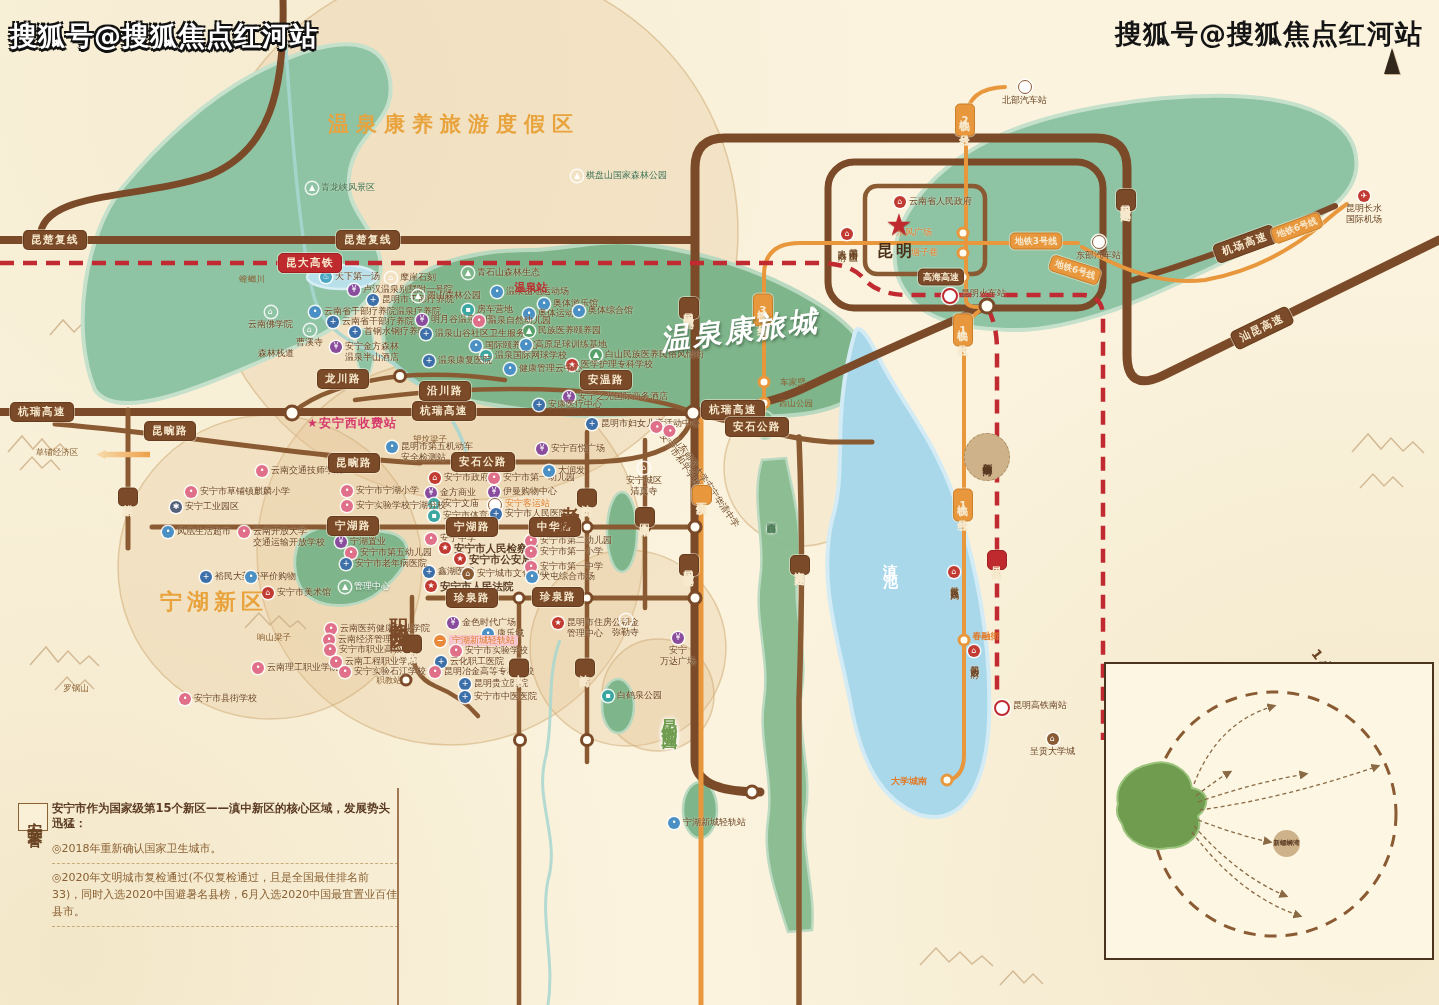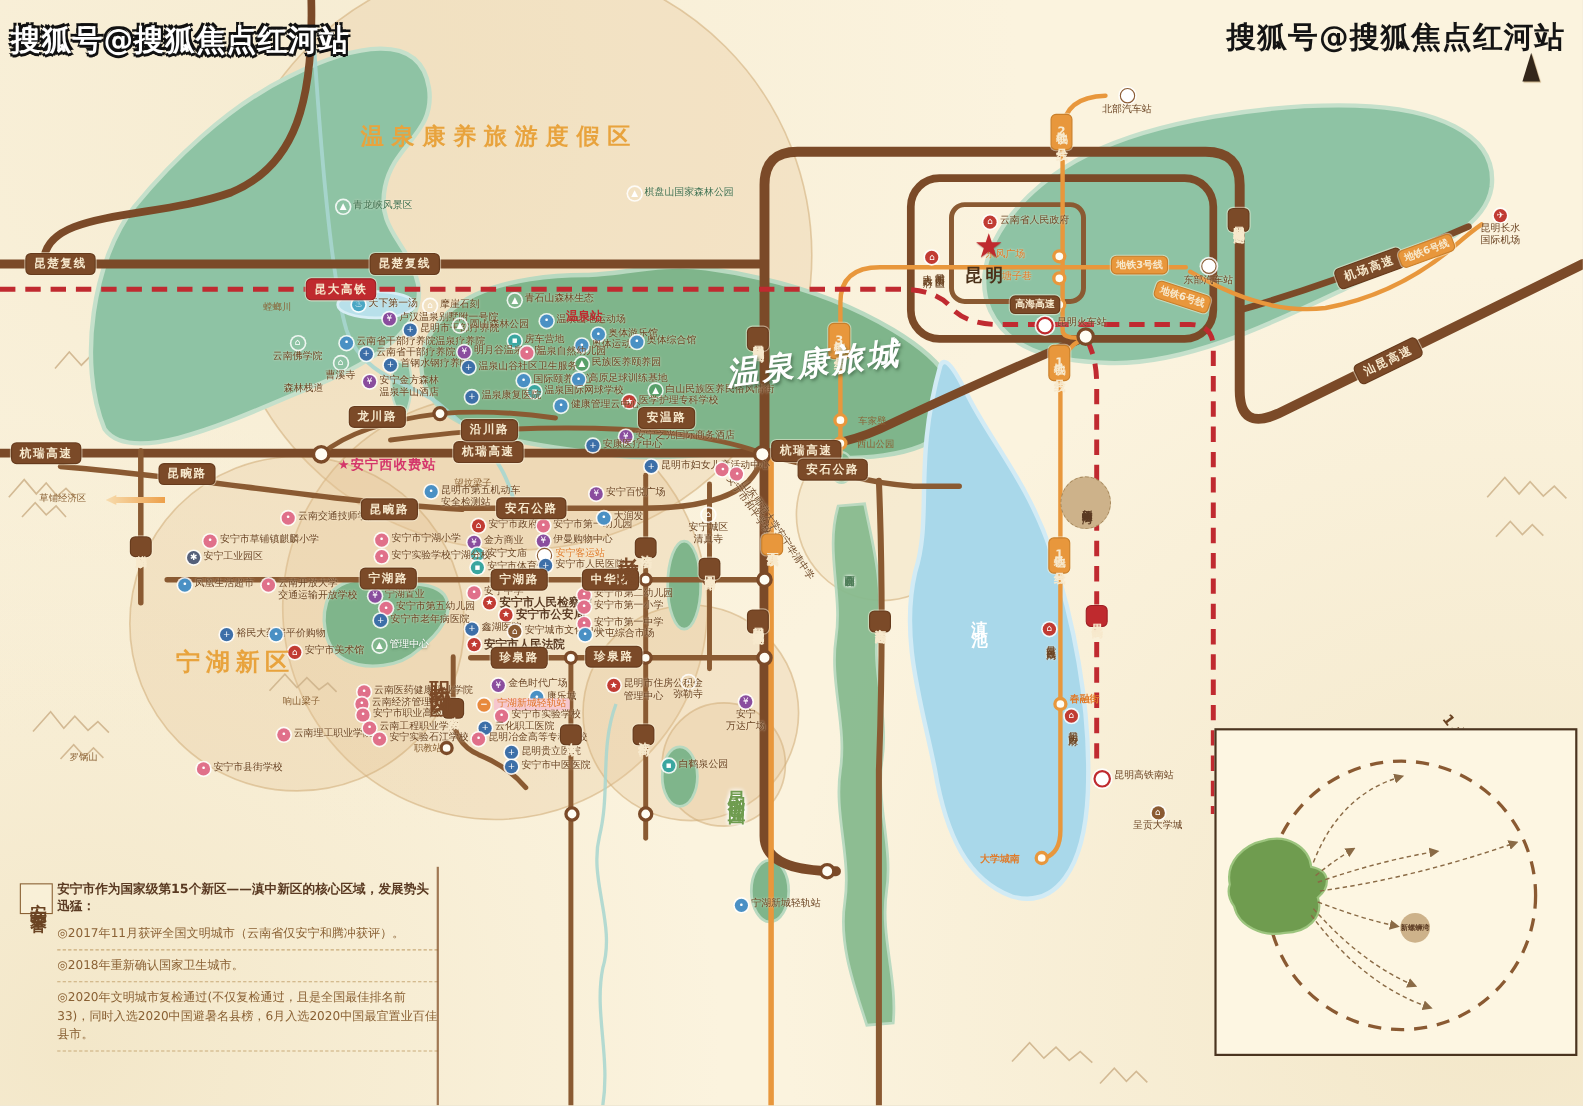--- a/index.html
+++ b/index.html
@@ -396,21 +396,20 @@
       <path d="M86,168 Q134,232 194,252"></path>
     </g>
   </svg>
 </div>
 
 <div id="honor">
   <div class="t">安宁荣誉</div>
   <div class="body">
     <div class="intro">安宁市作为国家级第15个新区——滇中新区的核心区域，发展势头迅猛：</div>
     <div id="honor-items">
-          <div class="item">◎2017年11月获评全国文明城市（云南省仅安宁和腾冲获评）。</div>
           <div class="item">◎2018年重新确认国家卫生城市。</div>
           <div class="item">◎2020年文明城市复检通过(不仅复检通过，且是全国最佳排名前33)，同时入选2020中国避暑名县榜，6月入选2020中国最宜置业百佳县市。</div>
         </div>
   </div>
 </div>
 <div id="divider"></div>
 
 <div id="wm-left">搜狐号@搜狐焦点红河站</div>
 <div id="wm-right">搜狐号@搜狐焦点红河站</div>
 <div id="compass"></div>

